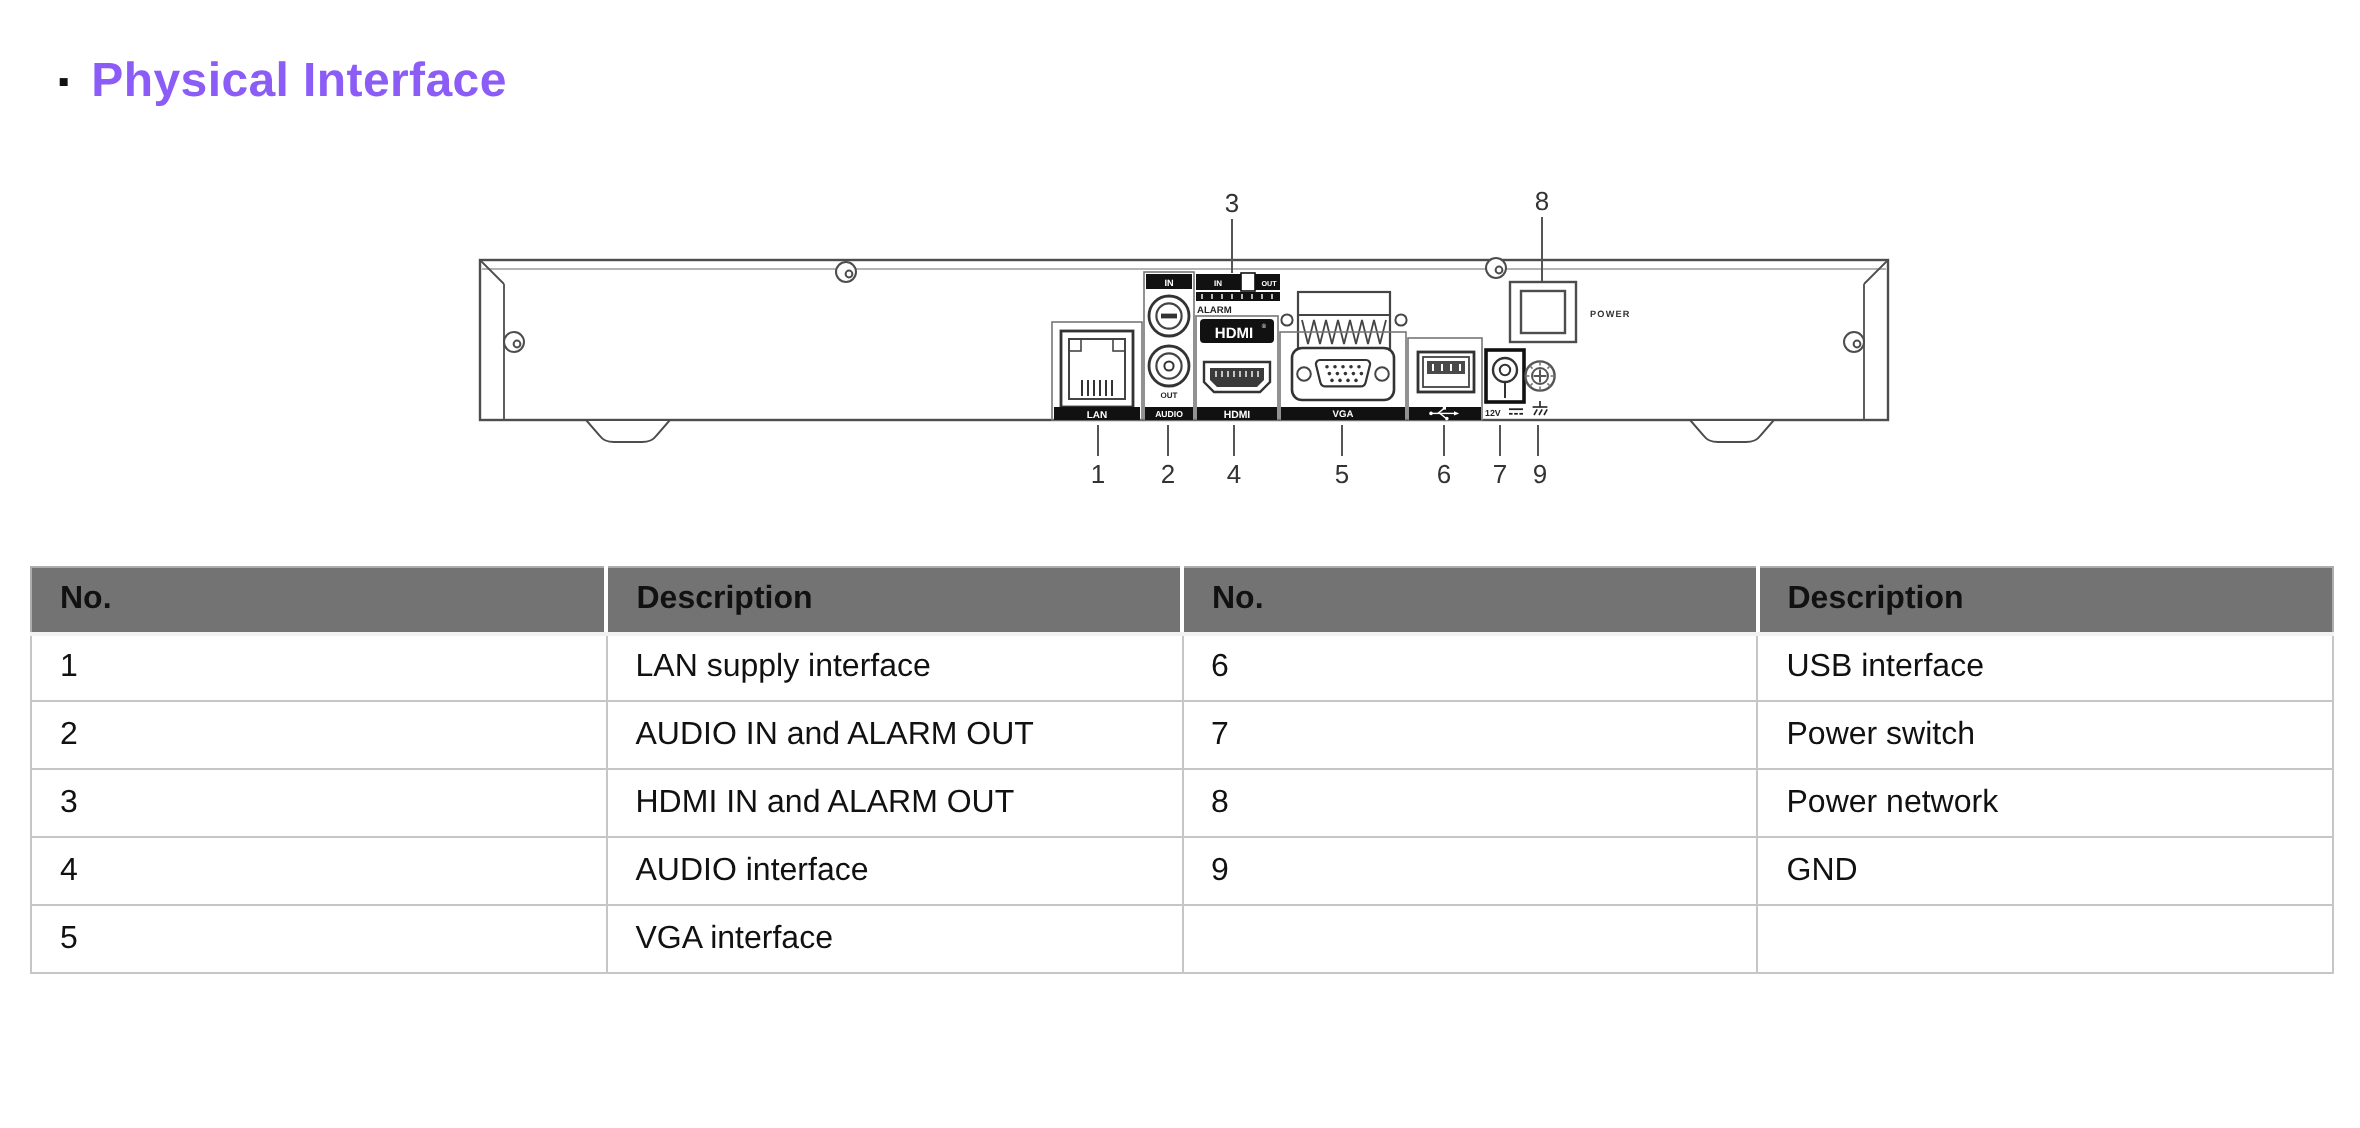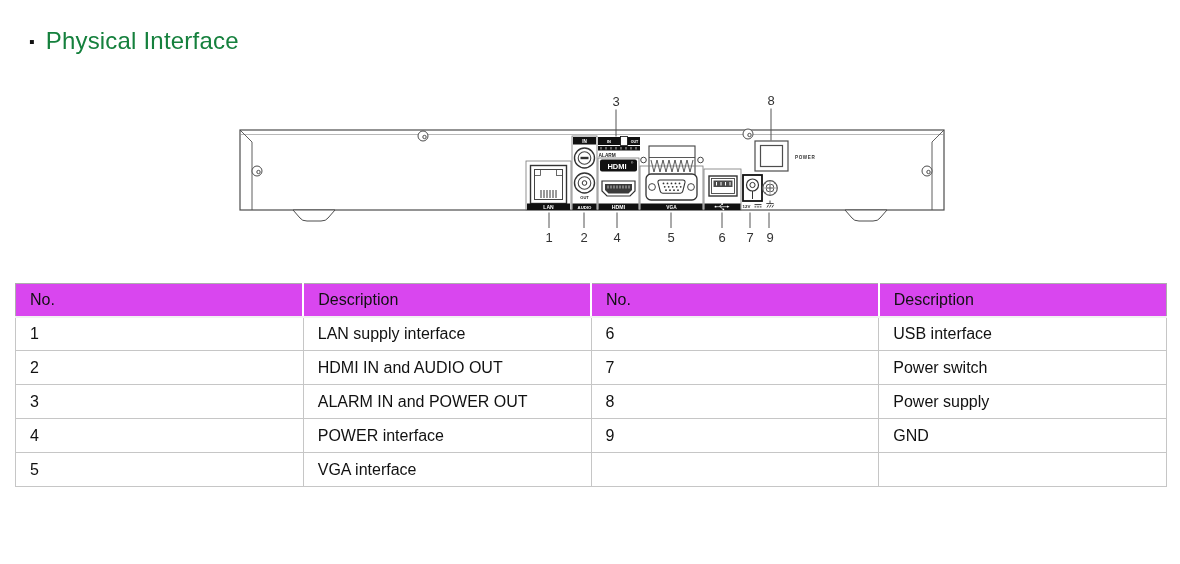--- a/index.html
+++ b/index.html
@@ -6,37 +6,37 @@
   html,body { background:#ffffff; }
   body {
     width:1180px; height:564px; position:relative; overflow:hidden;
     font-family:"Liberation Sans", sans-serif; color:#111;
   }
   .page { position:absolute; inset:0; background:#fff; }
 
   
   .title-row { position:absolute; left:29px; top:27px; display:flex; align-items:center; }
   .title-bullet { font-size:16px; line-height:1; color:#111; margin-right:11px; transform:translateY(1px); }
-  .title-text { font-size:24px; font-weight:normal; color:#15803d; letter-spacing:0.2px; }
+  .title-text { font-size:24px; font-weight:bold; color:#8b5cf6; letter-spacing:0.2px; }
 
   
   .diagram { position:absolute; left:230px; top:86px; width:720px; height:164px; }
   .diagram svg { width:100%; height:100%; display:block; }
   .diagram text { font-family:"Liberation Sans", sans-serif; }
 
   
   table.itable {
     position:absolute; left:15px; top:283px; width:1152px;
     border-collapse:collapse; table-layout:fixed; font-size:16px;
   }
   .itable th, .itable td {
     text-align:left; padding:0 6px 0 14px; overflow:hidden; white-space:nowrap;
   }
   .itable th {
-    background:#d946ef; font-weight:normal; height:33px; font-size:16px;
+    background:#737373; font-weight:bold; height:33px; font-size:16px;
     border:1px solid #adadad; border-left:2px solid #ffffff; border-bottom:2px solid #f2f2f2;
   }
   .itable th:first-child { border-left:1px solid #adadad; }
   .itable td {
     background:#ffffff; height:34px;
     border:1px solid #c6c6c6;
   }
   .itable tr td:first-child, .itable tr th:first-child { }
 </style>
 </head>
@@ -289,33 +289,33 @@
     </thead>
     <tbody>
       <tr>
         <td>1</td>
         <td>LAN supply interface</td>
         <td>6</td>
         <td>USB interface</td>
       </tr>
       <tr>
         <td>2</td>
-        <td>HDMI IN and AUDIO OUT</td>
+        <td>AUDIO IN and ALARM OUT</td>
         <td>7</td>
         <td>Power switch</td>
       </tr>
       <tr>
         <td>3</td>
-        <td>ALARM IN and POWER OUT</td>
+        <td>HDMI IN and ALARM OUT</td>
         <td>8</td>
-        <td>Power supply</td>
+        <td>Power network</td>
       </tr>
       <tr>
         <td>4</td>
-        <td>POWER interface</td>
+        <td>AUDIO interface</td>
         <td>9</td>
         <td>GND</td>
       </tr>
       <tr>
         <td>5</td>
         <td>VGA interface</td>
         <td></td>
         <td></td>
       </tr>
     </tbody>

